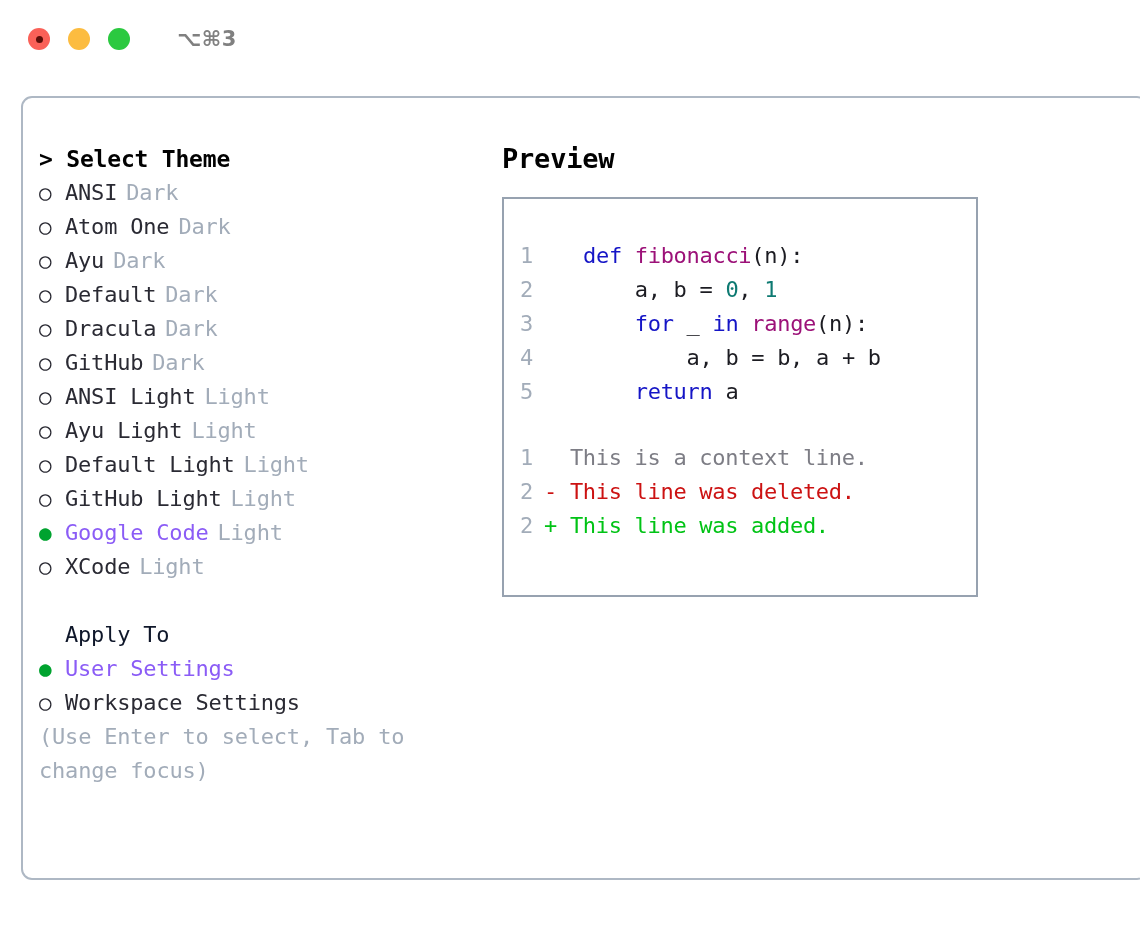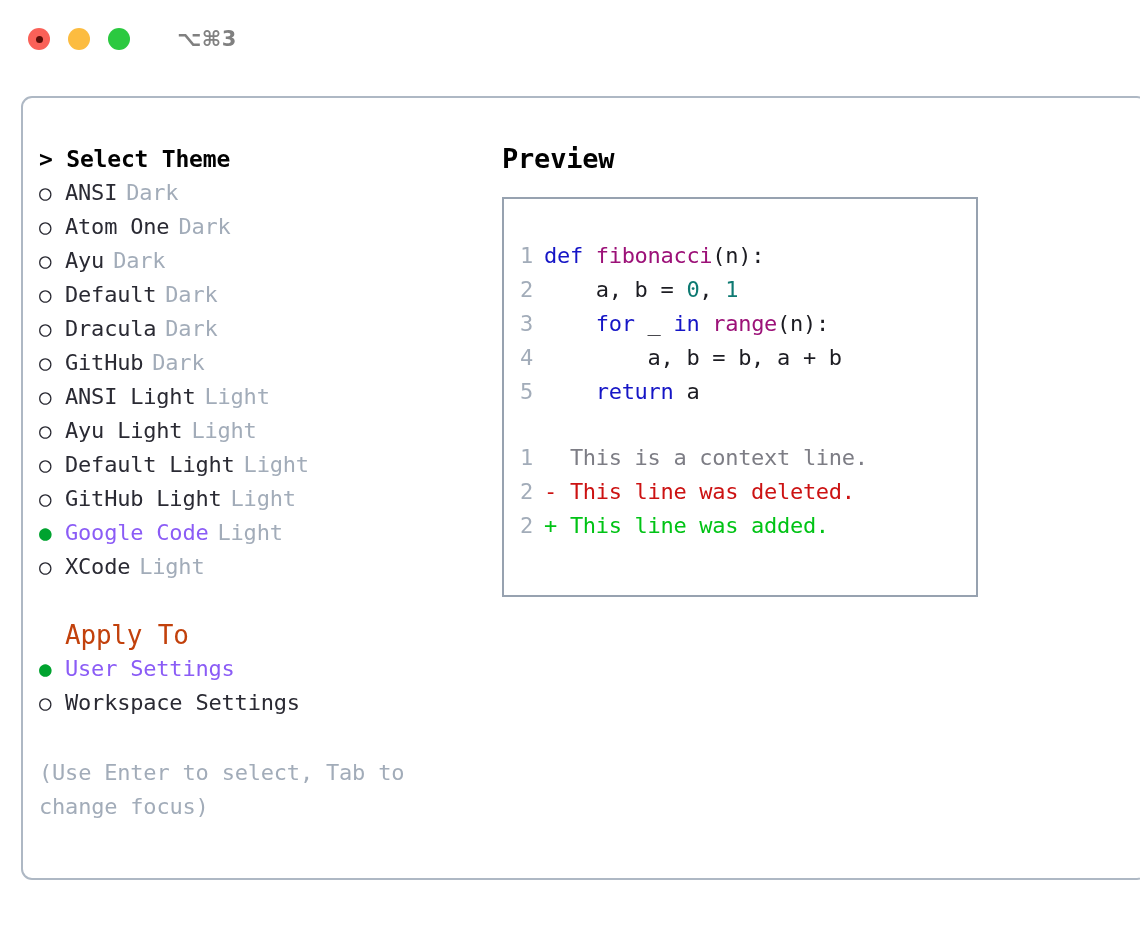--- a/index.html
+++ b/index.html
@@ -125,30 +125,29 @@
   .opt-label { color: #2a2a33; }
   .option-row.selected .opt-label { color: #8b5cf6; }
   .opt-kind {
     color: #a2acb9;
     margin-left: 9px;
   }
 
   .group-spacer { height: 34px; }
 
   .apply-header {
-    font-size: 26px;
-    color: #c2410c;
+    font-size: 22px;
+    color: #0f172a;
     line-height: 34px;
     padding-left: 26px;
     white-space: pre;
     letter-spacing: -0.2px;
   }
 
   .hint-text {
-    margin-top: 36px;
     color: #a2acb9;
     font-size: 22px;
     line-height: 34px;
     width: 405px;
     letter-spacing: -0.2px;
   }
 
   
   .right-col {
     position: absolute;
@@ -184,21 +183,21 @@
     white-space: pre;
     letter-spacing: -0.3px;
   }
   .lineno {
     flex: 0 0 40px;
     text-align: right;
     color: #a2acb9;
     padding-right: 11px;
     box-sizing: border-box;
   }
-  .code-text { color: #1c1c22; }
+  .code-text { color: #1c1c22; margin-left: 39px; }
 
   
   .tok-kw   { color: #1515c6; }
   .tok-fn   { color: #9c1178; }
   .tok-num  { color: #0e7a72; }
   .tok-plain{ color: #1c1c22; }
 
   
   .diff-ctx { color: #7d7d85; text-align: center; }
   .diff-del { color: #cc1212; }

